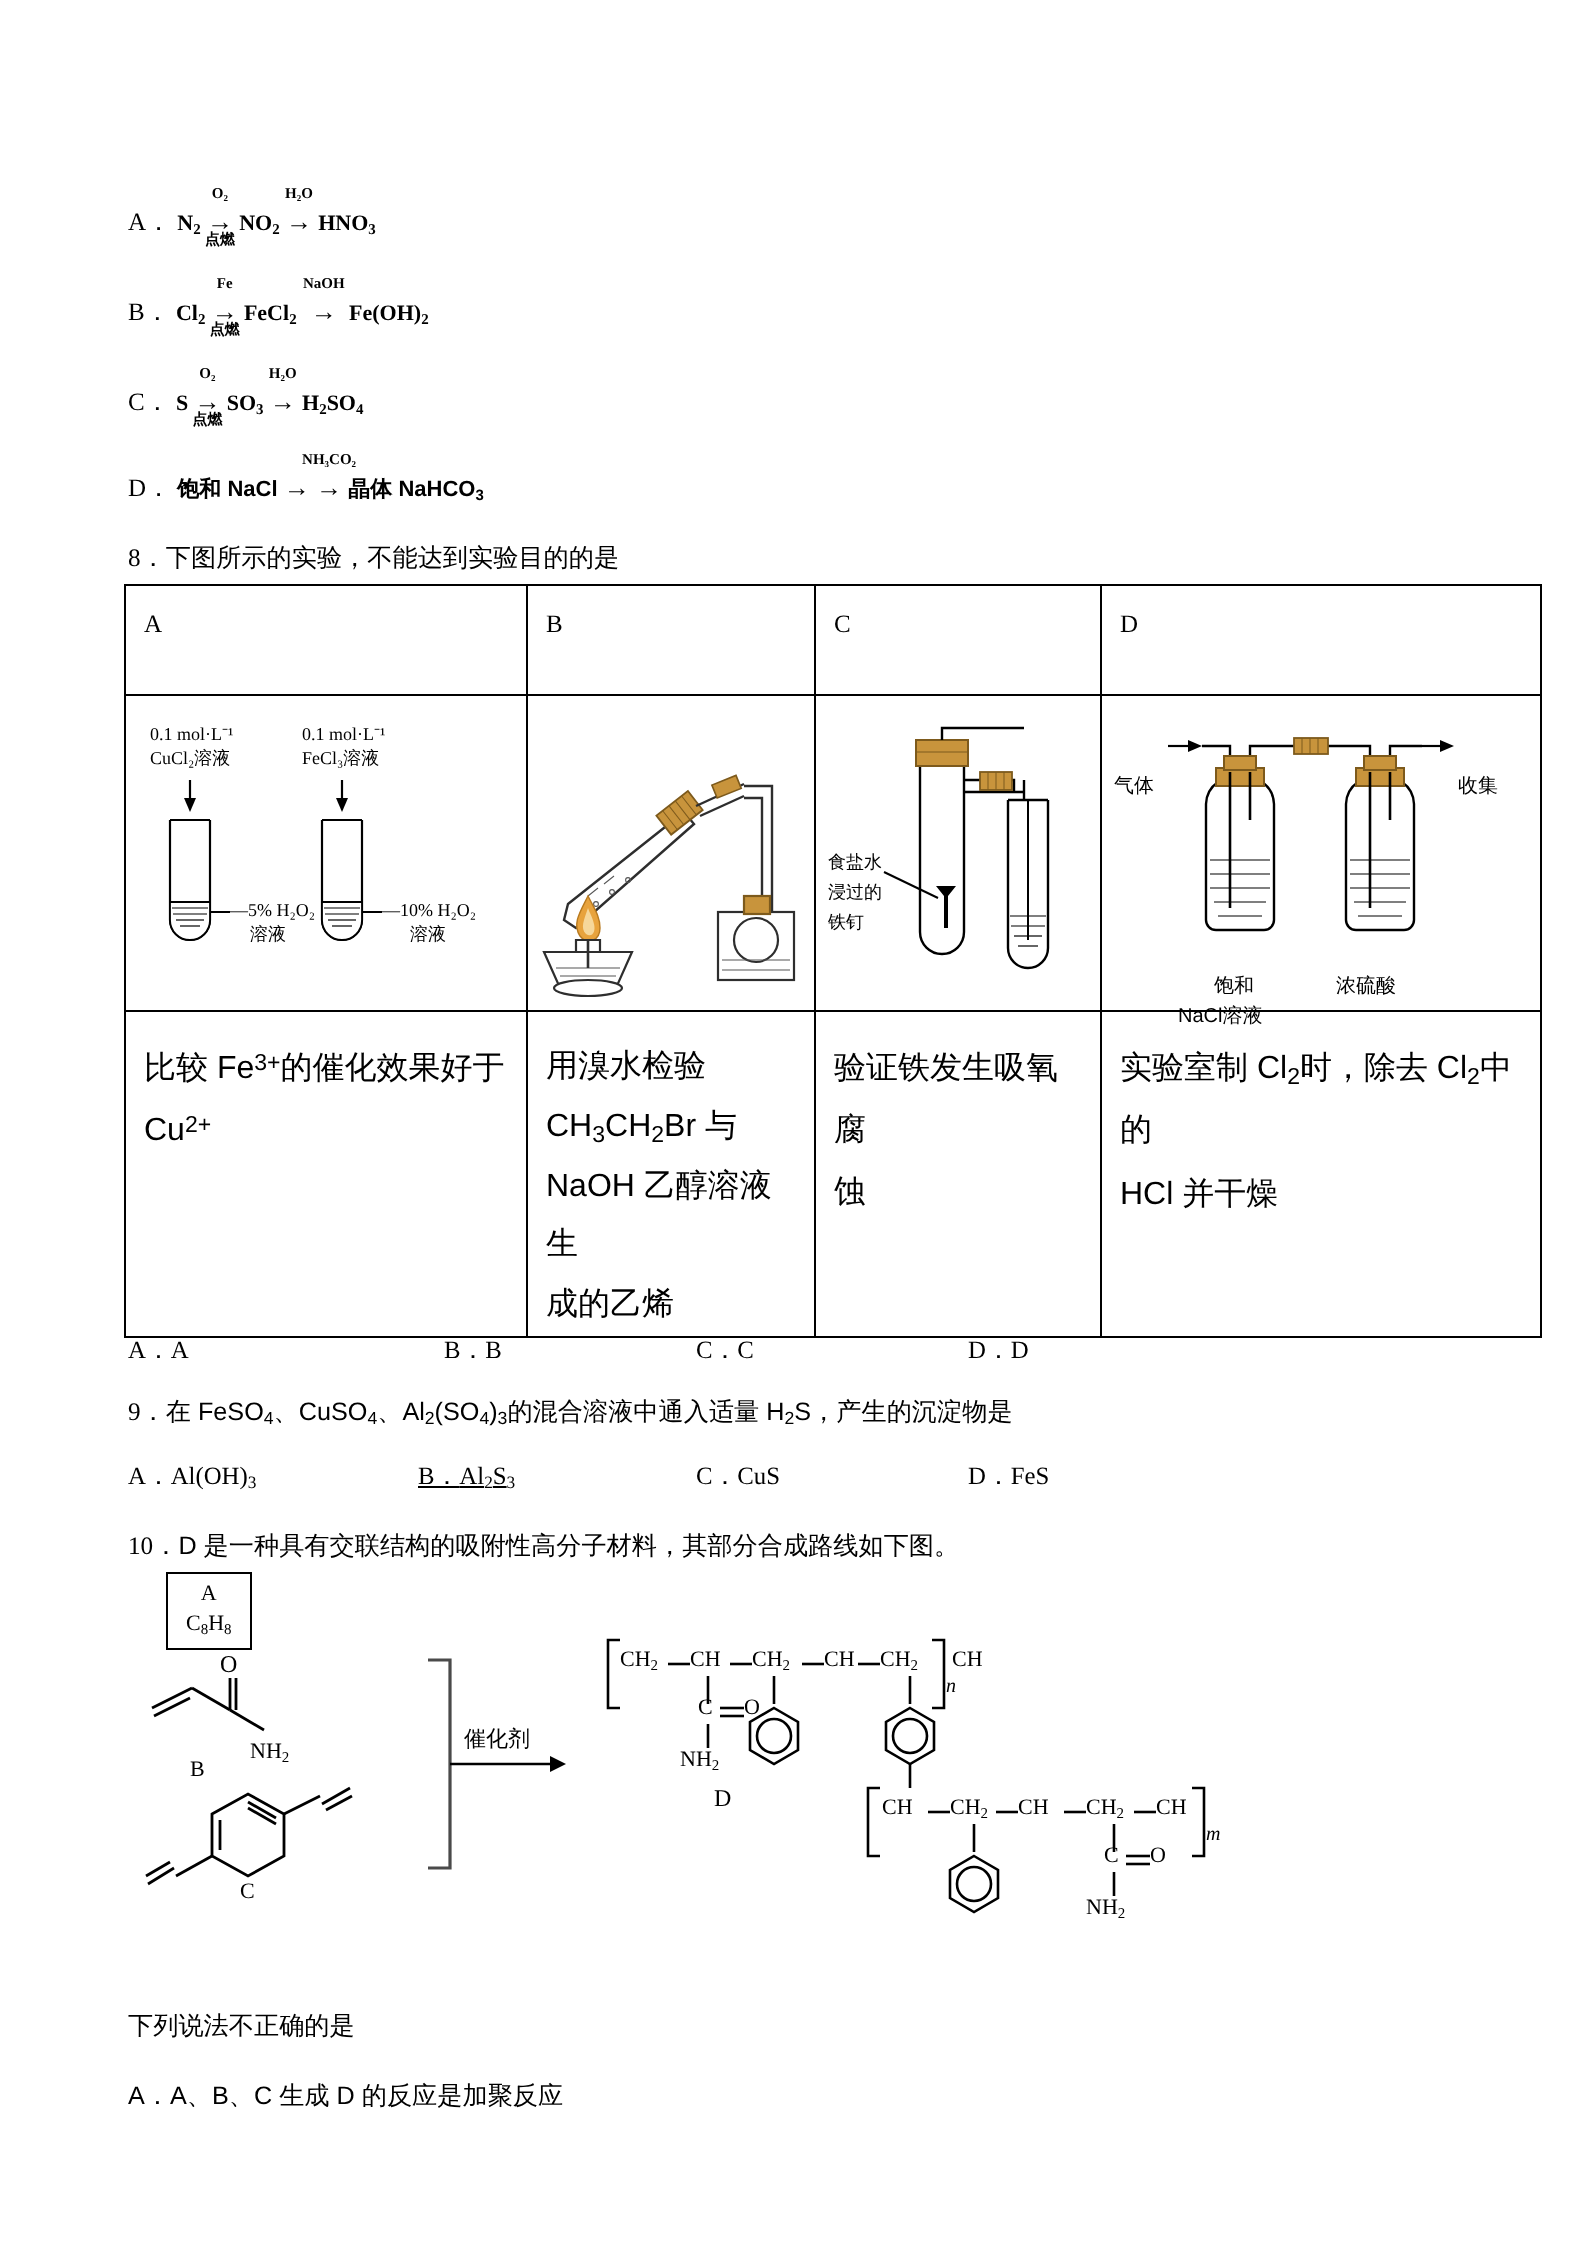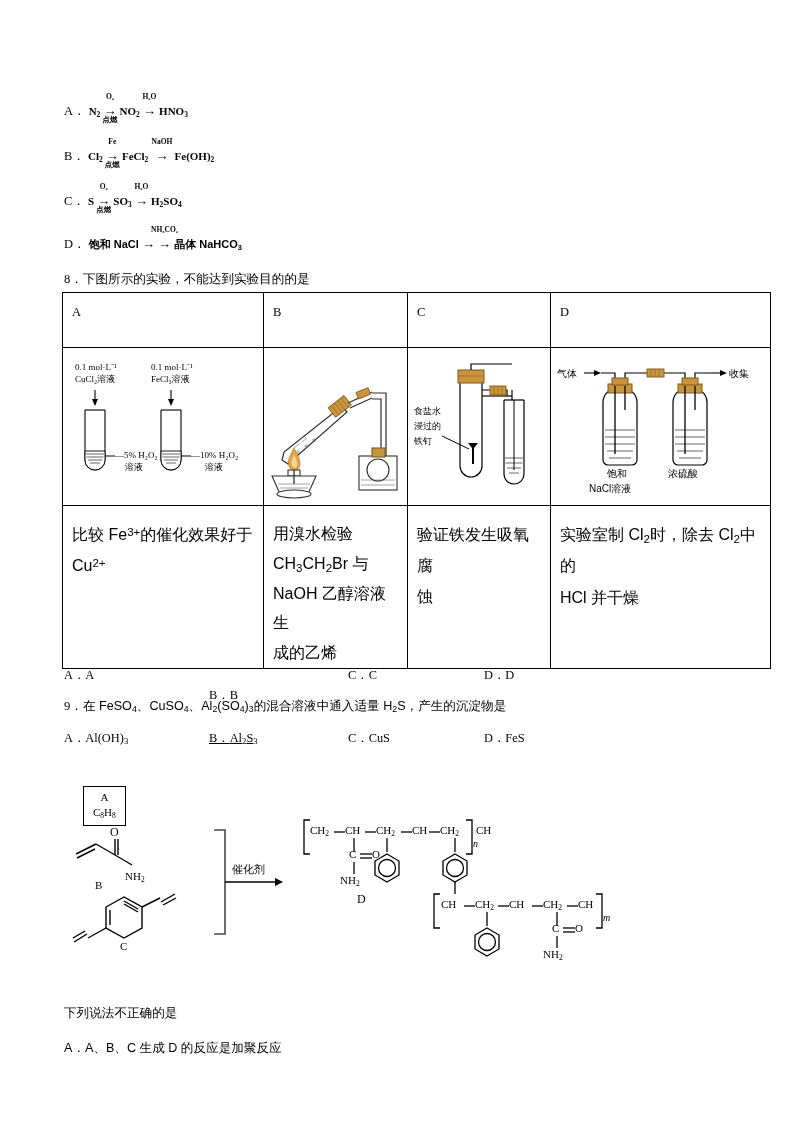--- a/index.html
+++ b/index.html
@@ -120,21 +120,21 @@
   .desc-mid { vertical-align: middle; }
 
   
   .lab {
     position: absolute;
     font-size: 9px;
     font-family: "Liberation Serif", serif;
     white-space: nowrap;
     line-height: 1.25;
   }
-  .lab.cn { font-family: "Liberation Sans", "DejaVu Sans", sans-serif; }
+  .lab.cn { font-family: "Liberation Sans", "DejaVu Sans", sans-serif; margin-top: 20px; }
 
   
   .scheme { position: absolute; left: 62px; top: 782px; width: 668px; height: 200px; }
   .chem {
     position: absolute;
     font-family: "Liberation Serif", serif;
     font-size: 11px;
     white-space: nowrap;
   }
   .chem sub { font-size: 0.68em; vertical-align: -0.28em; }
@@ -457,36 +457,39 @@
           <span>实验室制 Cl</span><sub>2</sub><span>时，除去 Cl</span><sub>2</sub><span>中的</span>
         </div>
         <div>HCl 并干燥</div>
       </td>
     </tr>
   </tbody>
     </table>
 
   <div class="ansrow" style="top:667px;">
     <span class="opt" style="left:64px;">A．A</span>
-    <span class="opt" style="left:209px;margin-top:20px;">B．B</span>
+    <span class="opt" style="left:222px;">B．B</span>
     <span class="opt" style="left:348px;">C．C</span>
     <span class="opt" style="left:484px;">D．D</span>
   </div>
 
   <div class="qstem" style="top:698px;">
     <span class="serifnum">9．</span><span>在 FeSO</span><sub>4</sub><span>、CuSO</span><sub>4</sub><span>、Al</span><sub>2</sub><span>(SO</span><sub>4</sub><span>)</span><sub>3</sub><span>的混合溶液中通入适量 H</span><sub>2</sub><span>S，产生的沉淀物是</span>
   </div>
 
   <div class="ansrow" style="top:730px;">
     <span class="opt" style="left:64px;"><span>A．</span><span>Al(OH)</span><sub>3</sub></span>
     <span class="opt" style="left:209px;text-decoration:underline;"><span>B．</span><span>Al</span><sub>2</sub><span>S</span><sub>3</sub></span>
     <span class="opt" style="left:348px;"><span>C．</span><span>CuS</span></span>
     <span class="opt" style="left:484px;"><span>D．</span><span>FeS</span></span>
   </div>
 
+  <div class="qstem" style="top:765px;">
+    <span class="serifnum">10．</span><span>D 是一种具有交联结构的吸附性高分子材料，其部分合成路线如下图。</span>
+  </div>
 
   <div class="scheme">
 
     <div class="boxA" style="left:21px; top:4px;">
       <div>A</div>
       <div><span>C</span><sub>8</sub><span>H</span><sub>8</sub></div>
     </div>
 
     <svg class="abs" style="left:0; top:0;" width="668" height="200" viewBox="0 0 668 200">
 

